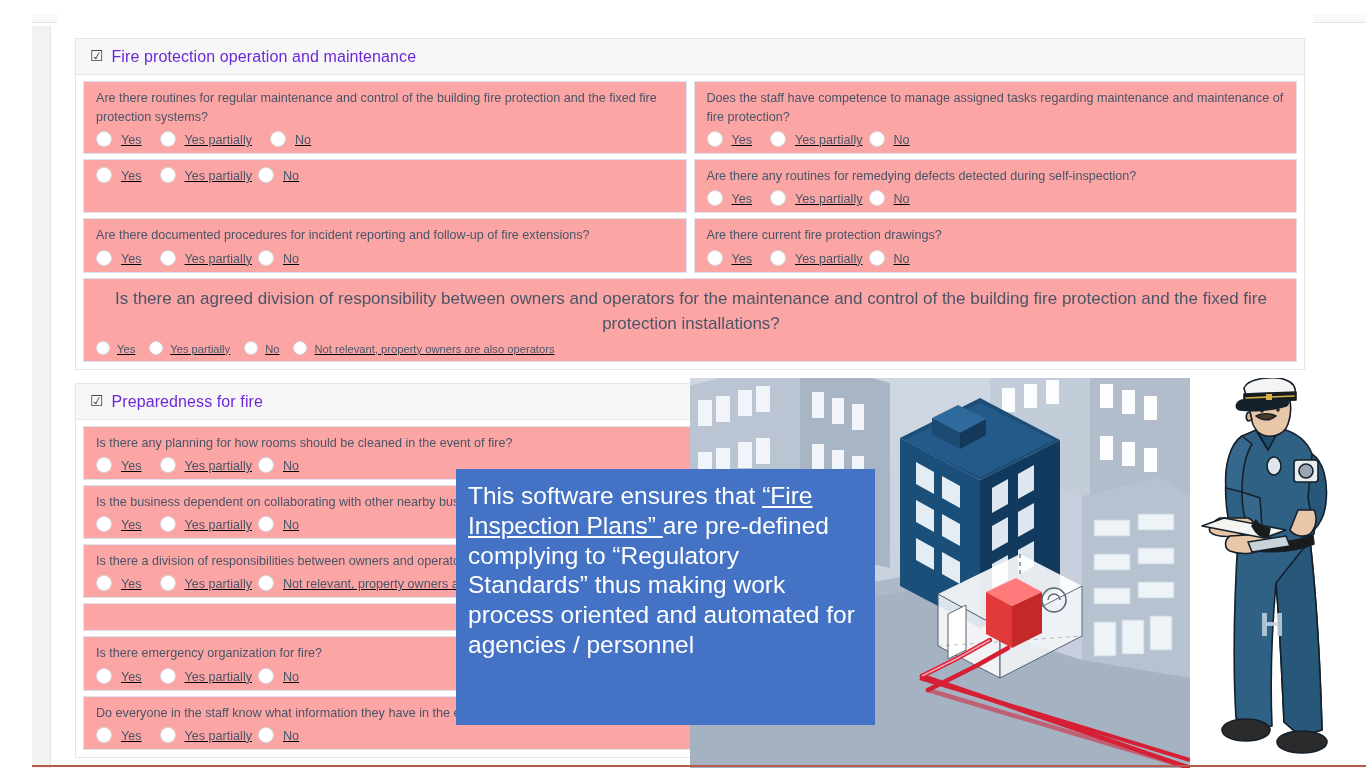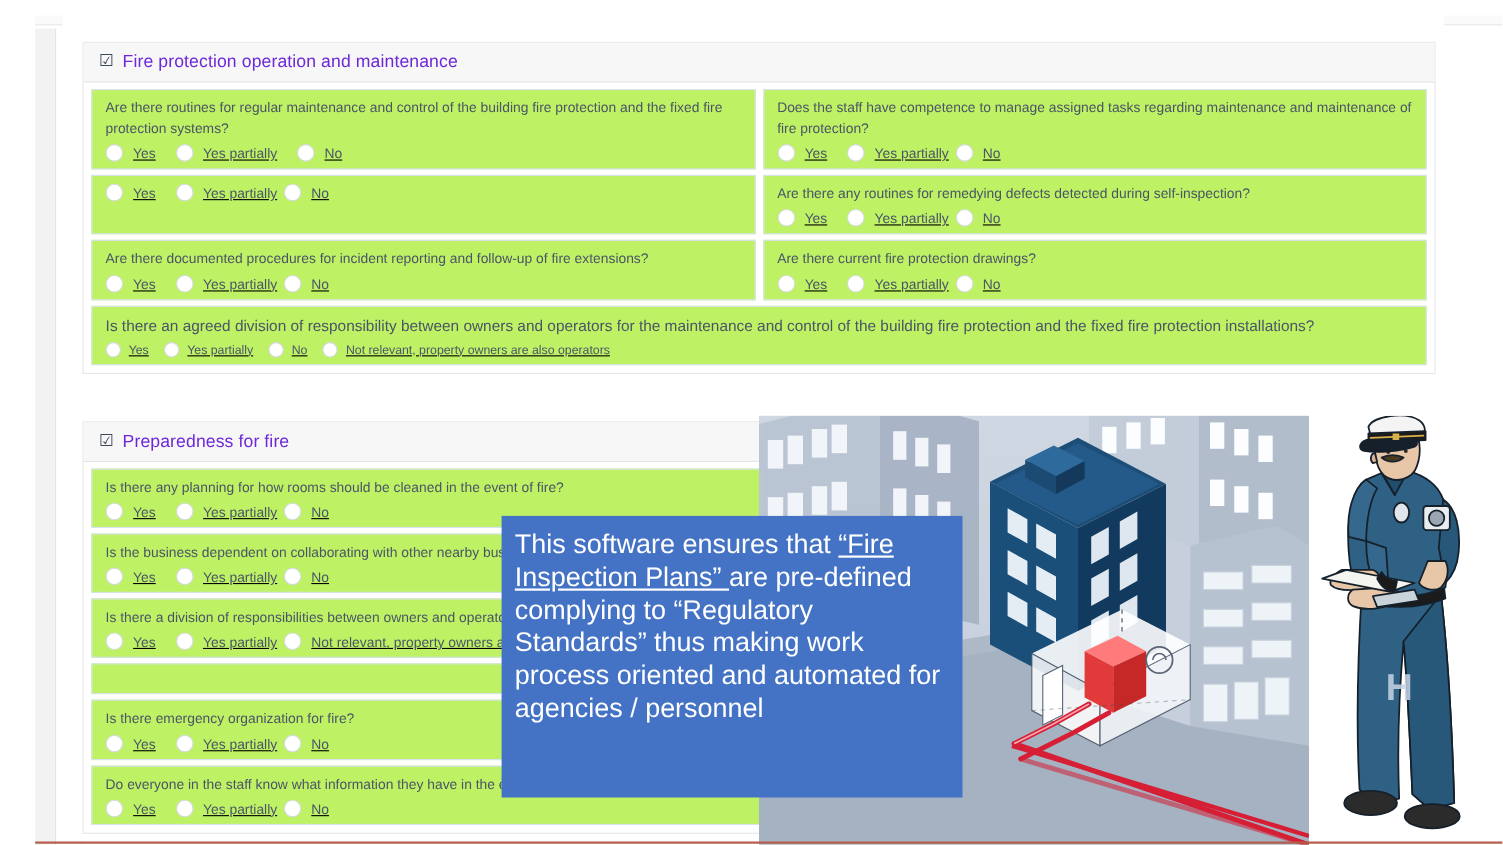--- a/index.html
+++ b/index.html
@@ -31,30 +31,30 @@
     font-size:15px;color:#3d4a5c;margin-right:8px;line-height:1;
     display:inline-block;transform:translateY(-1px);
   }
   .panel-title{font-size:16px;color:#6d28d9;letter-spacing:.1px;}
 
   .rows{padding:6px 7px 7px 7px;box-sizing:border-box;}
   .row{display:flex;gap:7px;margin-bottom:5px;}
   .row:last-child{margin-bottom:0;}
 
   .q{
-    border:1px solid #d9e2ef;box-sizing:border-box;background:#bef264;
+    border:1px solid #d9e2ef;box-sizing:border-box;background:#fca5a5;
     padding:7px 10px 6px 12px;flex:1 1 0;min-width:0;
   }
   .q.full{flex:1 1 100%;}
   .q.empty{min-height:28px;padding-top:10px;padding-bottom:10px;}
 
   .q-text{
     font-size:12.6px;color:#4a5567;line-height:1.52;margin:0 0 4px 0;
   }
-  .q-text.small{font-size:14px;line-height:1.5;}
+  .q-text.small{font-size:17px;line-height:1.5;text-align:center;}
 
   .opts{display:flex;align-items:center;}
   .opt{display:flex;align-items:flex-end;margin-right:4px;text-decoration:underline;}
   .radio{
     width:16px;height:16px;border:1.4px solid #d5d9de;border-radius:50%;
     background:#fff;box-sizing:border-box;flex:0 0 auto;
   }
   .radio.sm{width:14px;height:14px;}
   .opt-lbl{font-size:12.6px;color:#4a5567;margin:0 14px 0 9px;white-space:nowrap;}
   .opt-lbl.tight{margin-right:2px;}

